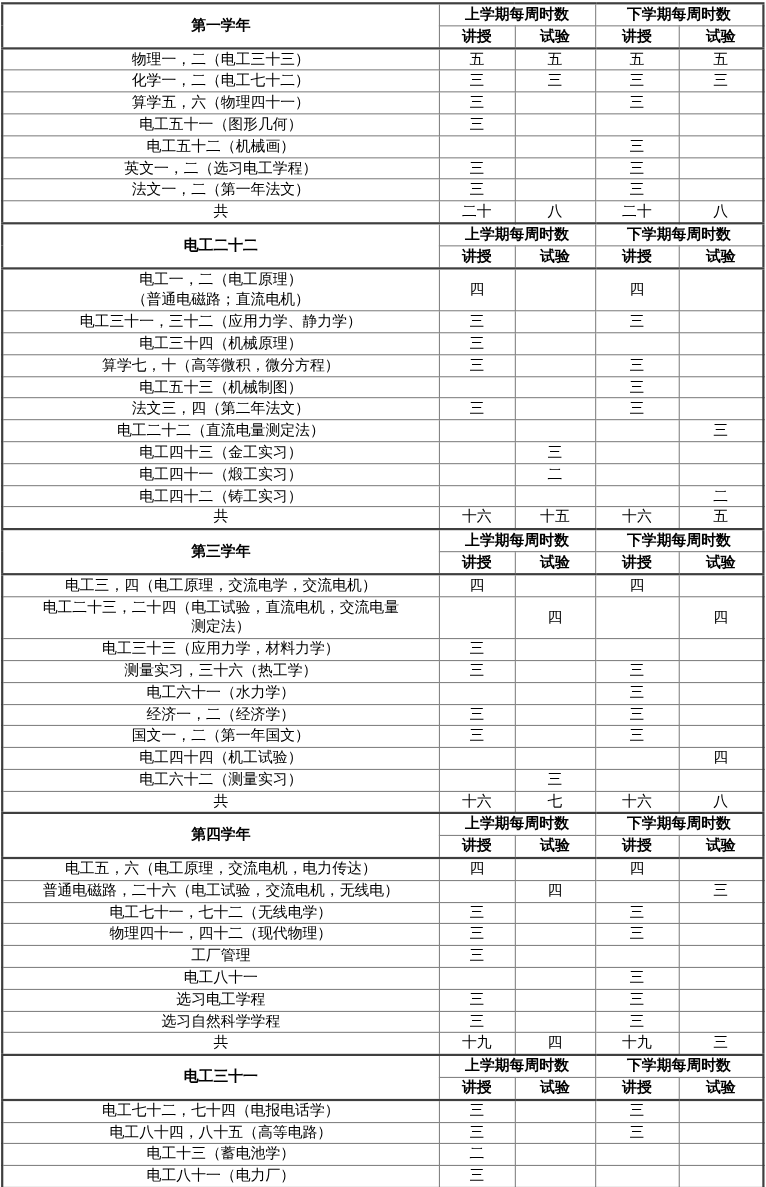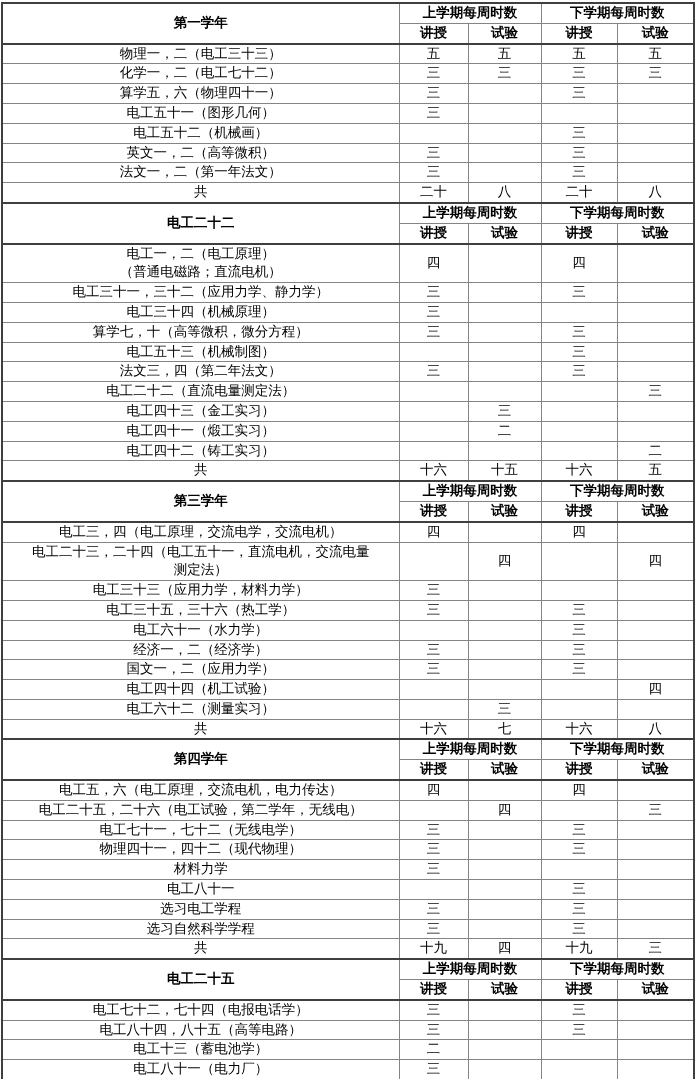--- a/index.html
+++ b/index.html
@@ -105,21 +105,21 @@
           <td></td>
         </tr>
         <tr>
           <td>电工五十二（机械画）</td>
           <td></td>
           <td></td>
           <td>三</td>
           <td></td>
         </tr>
         <tr>
-          <td>英文一，二（高等微积）</td>
+          <td>英文一，二（选习电工学程）</td>
           <td>三</td>
           <td></td>
           <td>三</td>
           <td></td>
         </tr>
         <tr>
           <td>法文一，二（第一年法文）</td>
           <td>三</td>
           <td></td>
           <td>三</td>
@@ -233,57 +233,57 @@
           <td>试验</td>
         </tr>
         <tr>
           <td>电工三，四（电工原理，交流电学，交流电机）</td>
           <td>四</td>
           <td></td>
           <td>四</td>
           <td></td>
         </tr>
         <tr>
-          <td>电工二十三，二十四（电工五十一，直流电机，交流电量
+          <td>电工二十三，二十四（电工试验，直流电机，交流电量
 测定法）</td>
           <td></td>
           <td>四</td>
           <td></td>
           <td>四</td>
         </tr>
         <tr>
           <td>电工三十三（应用力学，材料力学）</td>
           <td>三</td>
           <td></td>
           <td></td>
           <td></td>
         </tr>
         <tr>
-          <td>电工三十五，三十六（热工学）</td>
+          <td>测量实习，三十六（热工学）</td>
           <td>三</td>
           <td></td>
           <td>三</td>
           <td></td>
         </tr>
         <tr>
           <td>电工六十一（水力学）</td>
           <td></td>
           <td></td>
           <td>三</td>
           <td></td>
         </tr>
         <tr>
           <td>经济一，二（经济学）</td>
           <td>三</td>
           <td></td>
           <td>三</td>
           <td></td>
         </tr>
         <tr>
-          <td>国文一，二（应用力学）</td>
+          <td>国文一，二（第一年国文）</td>
           <td>三</td>
           <td></td>
           <td>三</td>
           <td></td>
         </tr>
         <tr>
           <td>电工四十四（机工试验）</td>
           <td></td>
           <td></td>
           <td></td>
@@ -315,42 +315,42 @@
           <td>试验</td>
         </tr>
         <tr>
           <td>电工五，六（电工原理，交流电机，电力传达）</td>
           <td>四</td>
           <td></td>
           <td>四</td>
           <td></td>
         </tr>
         <tr>
-          <td>电工二十五，二十六（电工试验，第二学年，无线电）</td>
+          <td>普通电磁路，二十六（电工试验，交流电机，无线电）</td>
           <td></td>
           <td>四</td>
           <td></td>
           <td>三</td>
         </tr>
         <tr>
           <td>电工七十一，七十二（无线电学）</td>
           <td>三</td>
           <td></td>
           <td>三</td>
           <td></td>
         </tr>
         <tr>
           <td>物理四十一，四十二（现代物理）</td>
           <td>三</td>
           <td></td>
           <td>三</td>
           <td></td>
         </tr>
         <tr>
-          <td>材料力学</td>
+          <td>工厂管理</td>
           <td>三</td>
           <td></td>
           <td></td>
           <td></td>
         </tr>
         <tr>
           <td>电工八十一</td>
           <td></td>
           <td></td>
           <td>三</td>
@@ -371,21 +371,21 @@
           <td></td>
         </tr>
         <tr>
           <td>共</td>
           <td>十九</td>
           <td>四</td>
           <td>十九</td>
           <td>三</td>
         </tr>
         <tr class="hdr sec-top">
-          <td class="sec-title" rowspan="2">电工二十五</td>
+          <td class="sec-title" rowspan="2">电工三十一</td>
           <td colspan="2">上学期每周时数</td>
           <td colspan="2">下学期每周时数</td>
         </tr>
         <tr class="hdr hdr2">
           <td>讲授</td>
           <td>试验</td>
           <td>讲授</td>
           <td>试验</td>
         </tr>
         <tr>

